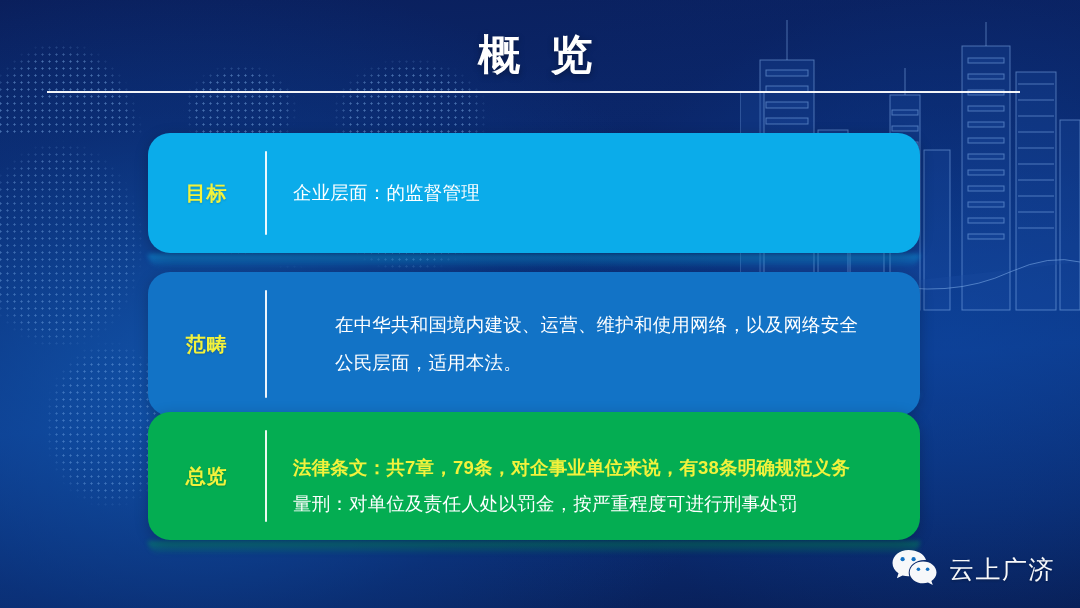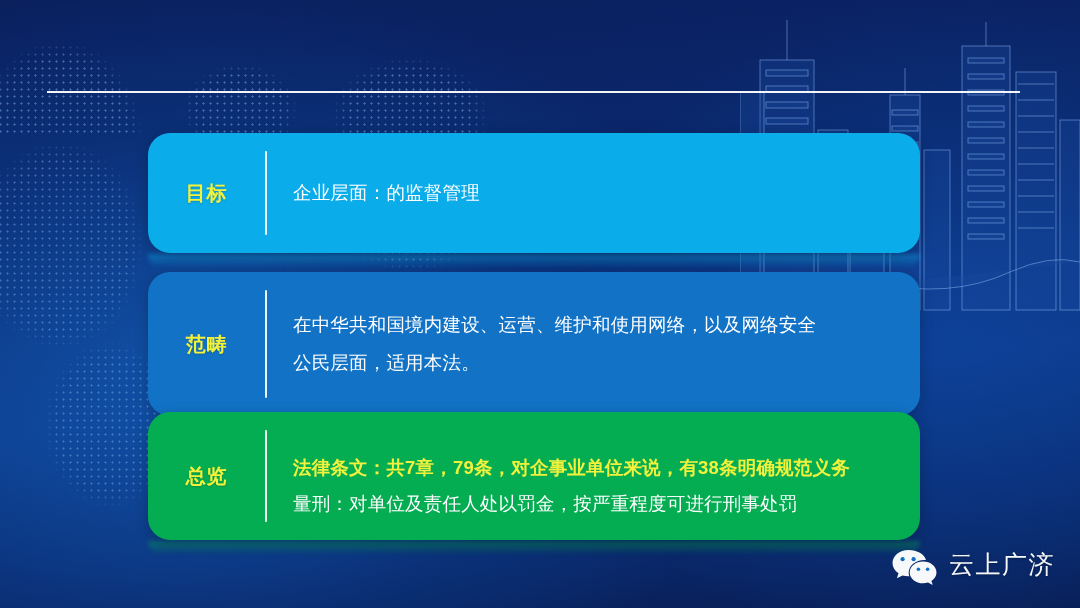--- a/index.html
+++ b/index.html
@@ -76,37 +76,37 @@
     background:rgba(255,255,255,.92);border-radius:2px;
   }
   .card-body{
     flex:1;padding:0 18px 0 26px;
     display:flex;flex-direction:column;justify-content:center;
   }
   .line{
     color:#ffffff;font-size:18.5px;line-height:1.98;
     white-space:nowrap;letter-spacing:.01em;
   }
-  #card-scope .line{line-height:2.05;}
+  #card-scope .line{line-height:2.05;margin-left:42px;}
   #card-summary .line{line-height:1.92;}
   .line.highlight{color:#f2f23c;font-weight:bold;margin-top:20px;}
 
   
   .reflect{
     position:absolute;left:148px;width:772px;height:14px;
     border-radius:0 0 16px 16px;pointer-events:none;filter:blur(2px);
   }
   .reflect.r1{top:254px;background:linear-gradient(rgba(11,172,234,.50),rgba(11,172,234,0));}
   .reflect.r2{top:393px;background:linear-gradient(rgba(18,115,198,.50),rgba(18,115,198,0));}
   .reflect.r3{top:541px;background:linear-gradient(rgba(4,173,82,.45),rgba(4,173,82,0));}
 
   
   .watermark{
     position:absolute;right:25px;bottom:22px;
-    display:flex;align-items:flex-start;gap:12px;
+    display:flex;align-items:flex-end;gap:12px;
     opacity:.97;
   }
   .wm-text{
     color:#ffffff;font-size:25px;letter-spacing:.06em;
     text-shadow:0 1px 3px rgba(0,0,0,.3);
   }
 </style>
 </head>
 <body>
 
@@ -157,20 +157,21 @@
         <rect x="228" y="234" width="36" height="5"></rect>
       <path d="M246 46 L246 22"></path>
       <rect x="276" y="72" width="40" height="238"></rect>
       <path d="M278 84 L314 84 M278 100 L314 100 M278 116 L314 116 M278 132 L314 132 M278 148 L314 148 M278 164 L314 164 M278 180 L314 180 M278 196 L314 196 M278 212 L314 212 M278 228 L314 228"></path>
       <rect x="320" y="120" width="20" height="190"></rect>
       <rect x="110" y="180" width="34" height="130"></rect>
       <path d="M0 300 Q60 266 130 282 Q210 300 270 272 Q310 254 340 262"></path>
     </g>
   </svg>
 
+  <div class="title">概  览</div>
   <div class="title-rule"></div>
 
   <div class="reflect r1"></div>
   <div class="reflect r2"></div>
   <div class="reflect r3"></div>
 
   <div class="card" id="card-goal">
     <div class="card-label">目标</div>
     <div class="card-divider"></div>
     <div class="card-body">

